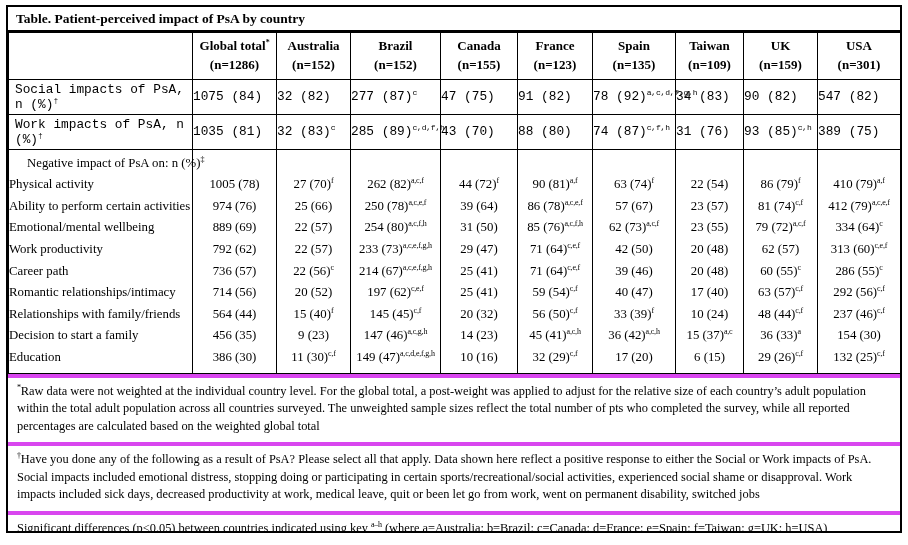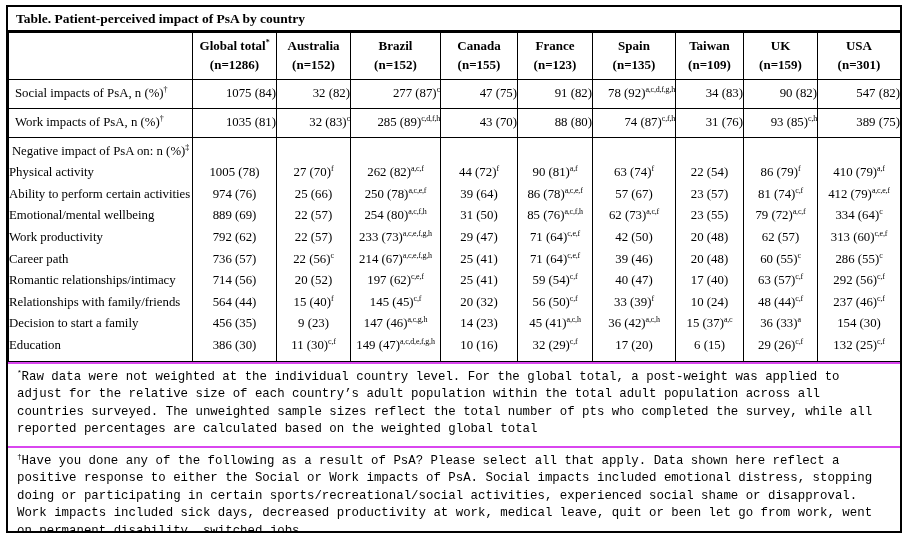--- a/index.html
+++ b/index.html
@@ -20,34 +20,34 @@
   table.main {
     width:100%; border-collapse:collapse; table-layout:fixed;
     font-size:12.8px;
   }
   table.main th, table.main td { border:1.5px solid #000; }
   table.main th {
     font-weight:bold; vertical-align:middle;
     padding:4px 1px; font-size:13px; line-height:1.45;
   }
   td.label { text-align:left; padding:2px 6px; }
-  tr.main-row td { height:29px; }
-  td.val { text-align:right; white-space:nowrap; }
+  tr.main-row td { height:29px;font-family:Liberation Mono, monospace; }
+  td.val { text-align:left; white-space:nowrap; }
   td.neg-label-cell, td.neg-data-cell { vertical-align:top; padding:3px 0 4px 0; }
   .neg-line { height:21.6px; line-height:21.6px; white-space:nowrap; }
-  .neg-head { text-align:center; padding-left:0; }
+  .neg-head { text-align:left; padding-left:18px; }
   .neg-sub  { text-align:left; padding-right:6px; }
   td.neg-data-cell .neg-line { text-align:center; }
   sup {
     font-size:8px; line-height:0; vertical-align:super;
     letter-spacing:-0.2px;
   }
   .footnote {
-    border-top:2px solid #d946ef; padding:5px 9px 7px 9px;
-    font-size:12.4px; line-height:17.5px;font-family:Liberation Mono, monospace;
+    border-top:4px solid #d946ef; padding:5px 9px 7px 9px;
+    font-size:12.4px; line-height:17.5px;
   }
 </style>
 </head>
 <body>
 
 <div class="page">
   <div class="outer">
     <div class="title">Table. Patient-perceived impact of PsA by country</div>
     <table class="main">
       <colgroup>

